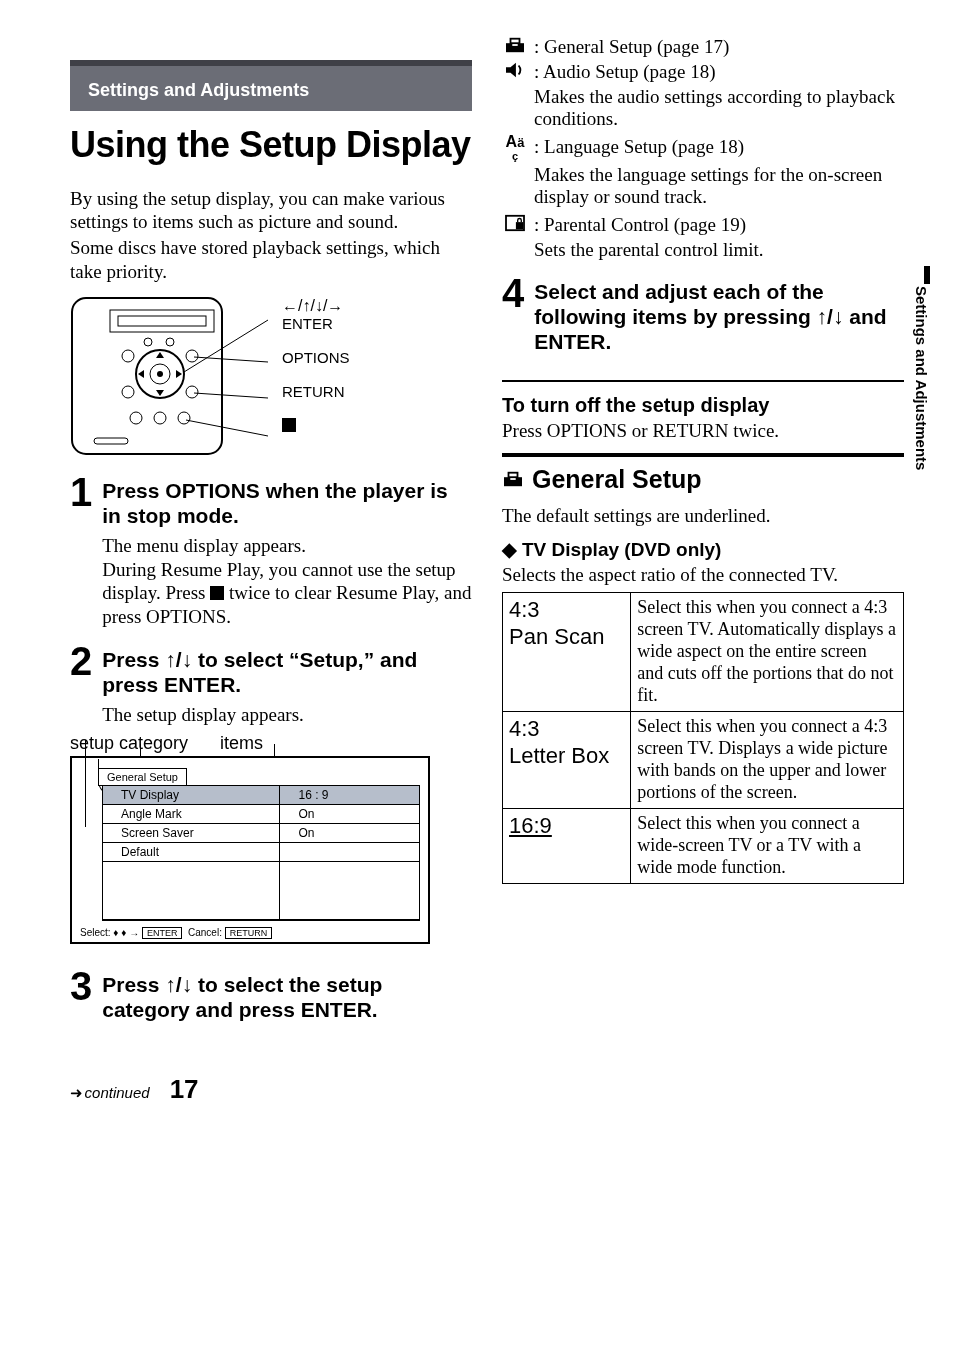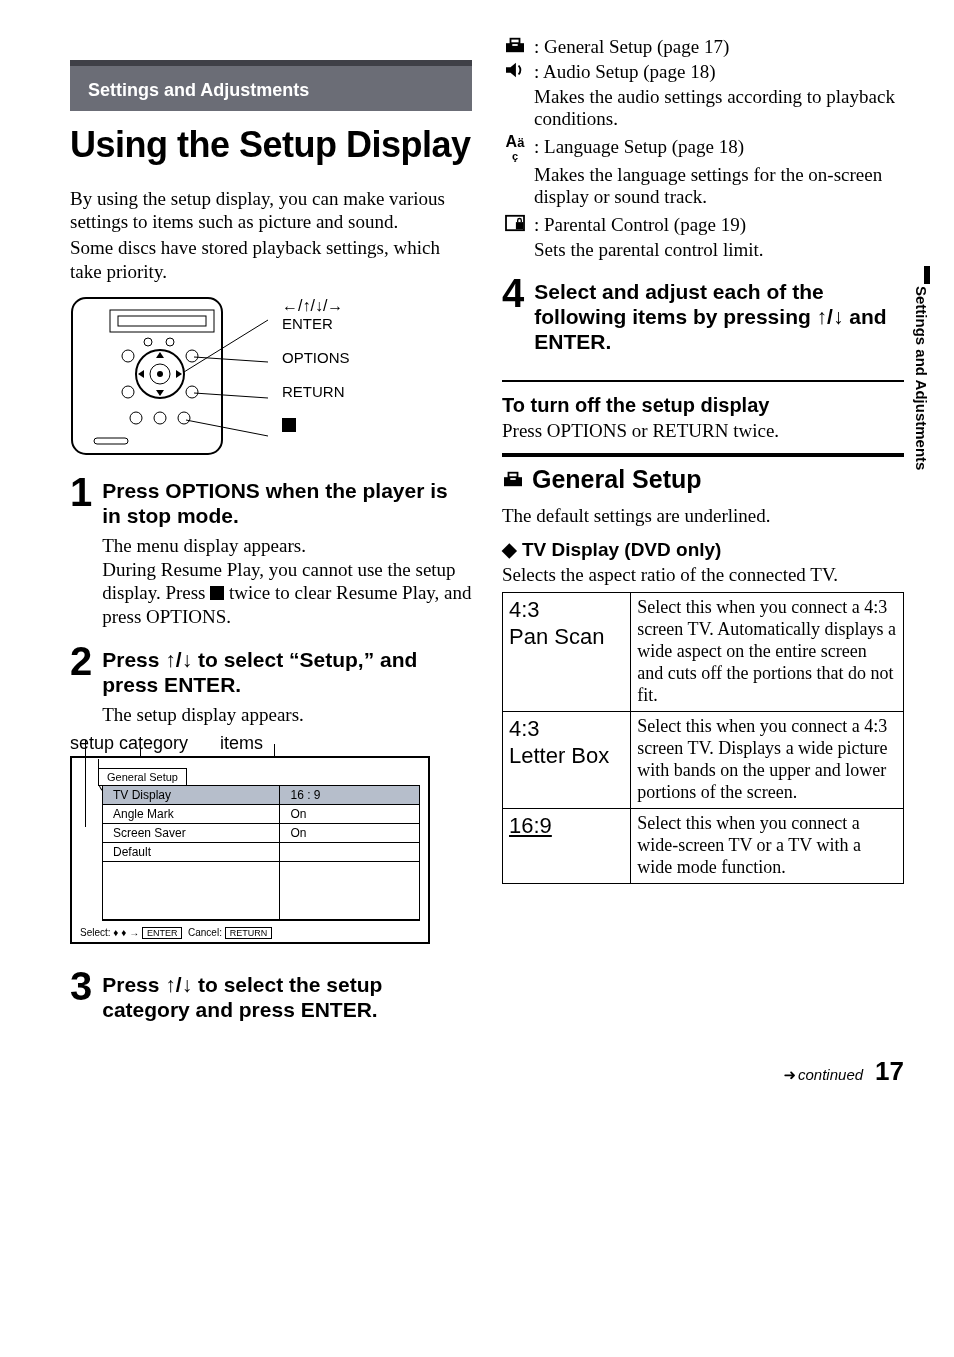--- a/index.html
+++ b/index.html
@@ -119,21 +119,21 @@
     position: relative;
     z-index: 2;
     background: #fff;
   }
   .setup-rows {
     border: 1px solid #000;
     margin: -1px 8px 0 30px;
     position: relative;
   }
   .setup-rows table { width: 100%; border-collapse: collapse; font-size: 12px; }
-  .setup-rows td { border-bottom: 1px solid #000; padding: 2px 10px; }
+  .setup-rows td { border-bottom: 1px solid #000; padding: 2px 18px; }
   .setup-rows td:first-child { width: 56%; border-right: 1px solid #000; }
   .setup-rows .hl td { background: #b6becb; }
   .setup-rows .empty td { height: 58px; border-right: 1px solid #000; }
   .setup-fig .footer {
     font-size: 10px;
     padding: 6px 8px 4px 8px;
   }
   .setup-fig .footer .kbox {
     border: 1px solid #000;
     padding: 0 4px;
@@ -240,24 +240,23 @@
     right: 24px;
     top: 266px;
     width: 6px;
     height: 18px;
     background: #000;
   }
 
   
   .page-footer {
     display: flex;
-    justify-content: flex-end;
     align-items: baseline;
-    gap: 12px;
-    margin-top: 28px;
+    gap: 20px;
+    margin-top: 46px;
     font-family: Arial, Helvetica, sans-serif;
   }
   .continued {
     font-style: italic;
     font-size: 15px;
   }
   .continued::before {
     content: "➜";
     font-style: normal;
     margin-right: 2px;

